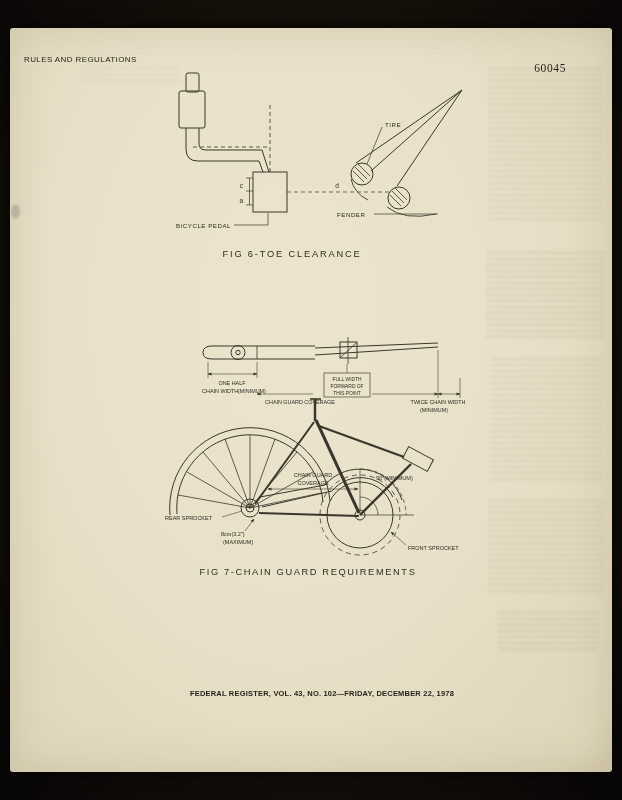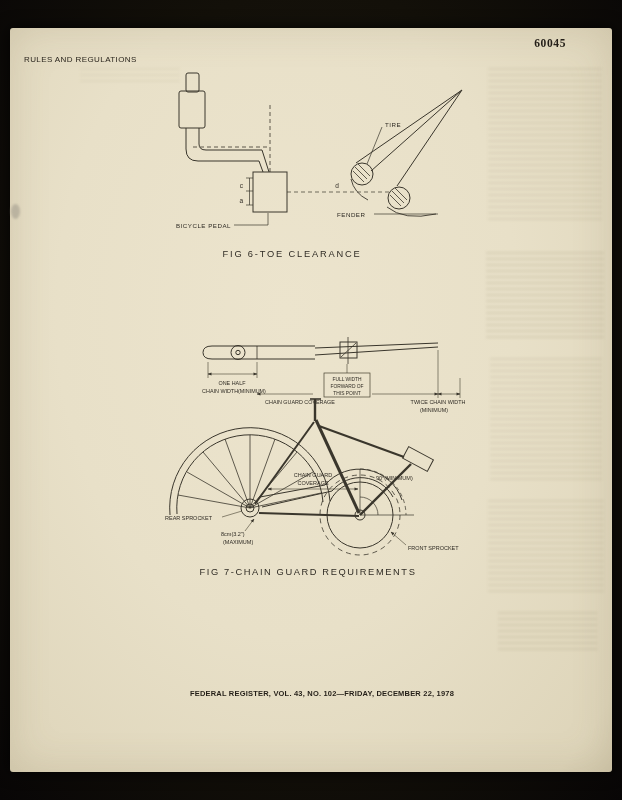--- a/index.html
+++ b/index.html
@@ -16,22 +16,22 @@
     position:absolute;left:10px;top:28px;width:602px;height:744px;
     background:radial-gradient(ellipse at 46% 38%, #ece4cd 0%, #e8e0c8 50%, #ded5ba 92%, #d5ccb0 100%);
     border-radius:3px;
     box-shadow:0 0 16px rgba(0,0,0,.85), inset 0 0 40px rgba(120,105,70,.18);
   }
   .header-title{
     position:absolute;top:27px;left:0;width:100%;text-align:left;text-indent:14px;
     font-weight:normal;font-size:8px;letter-spacing:.4px;color:#241f18;
   }
   .page-number{
-    position:absolute;top:9px;right:46px;
-    font-family:"Liberation Serif",serif;font-weight:bold;font-size:11.5px;
+    position:absolute;top:34px;right:46px;
+    font-family:"Liberation Serif",serif;font-weight:normal;font-size:11.5px;
     letter-spacing:.6px;color:#241f18;
   }
   .footer{
     position:absolute;top:661px;left:0;width:100%;text-align:center;text-indent:22px;
     font-weight:bold;font-size:7.5px;letter-spacing:.2px;color:#241f18;
   }
   svg.diagram{position:absolute;left:0;top:0;}
   .blemish{
     position:absolute;left:1px;top:176px;width:9px;height:15px;
     background:#b5ae9c;border-radius:50%;opacity:.85;filter:blur(1px);

